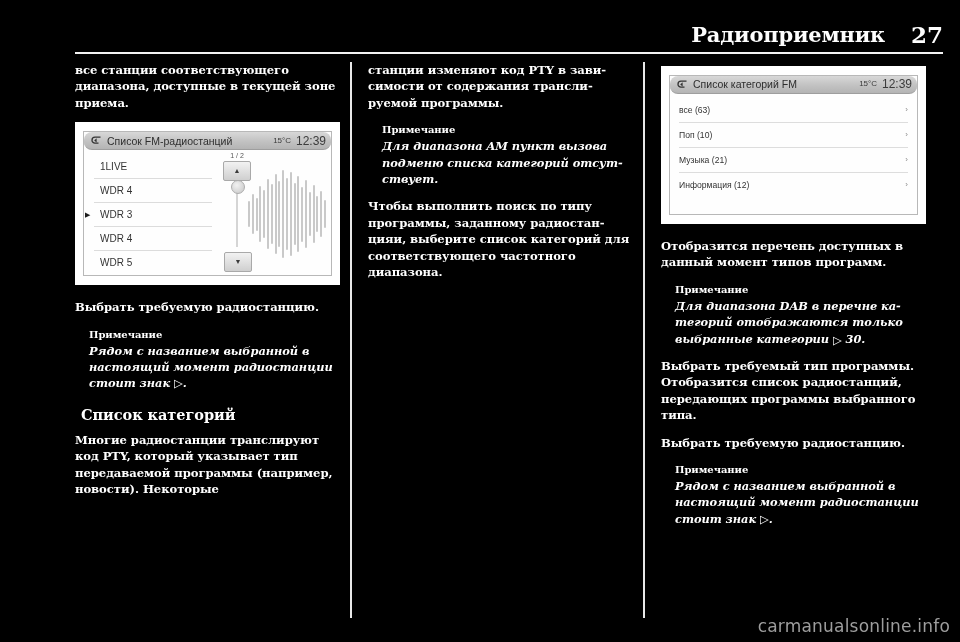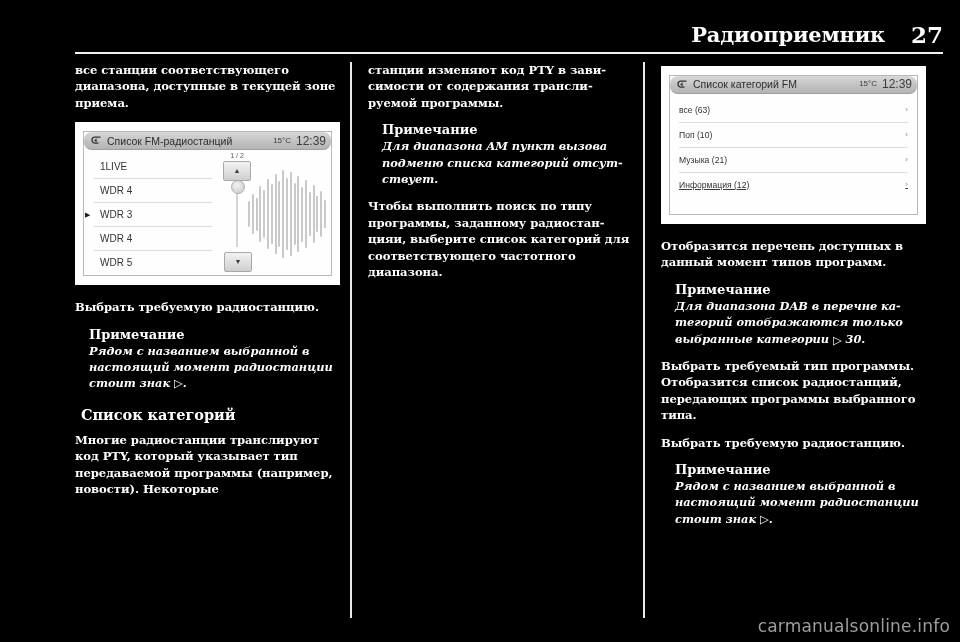--- a/index.html
+++ b/index.html
@@ -84,21 +84,21 @@
     font-weight: bold;
     line-height: 18px;
   }
 
   .note {
     margin: 2px 0 11px 0;
     padding-left: 14px;
   }
   .note .note-title {
     font-weight: bold;
-    font-size: 13px;
+    font-size: 10px;
     line-height: 16px;
   }
   .note .note-body {
     font-style: italic;
     font-weight: bold;
     font-size: 11.4px;
     line-height: 16.4px;
   }
   .ref-tri {
     display: inline-block;
@@ -265,21 +265,21 @@
     padding: 4px 0 0 0;
   }
   .cat-row {
     height: 24px;
     margin: 0 9px;
     border-bottom: 1px solid #dddddd;
     display: flex;
     align-items: center;
     justify-content: space-between;
   }
-  .cat-row:last-child { border-bottom: none; text-decoration: underline; }
+  .cat-row:last-child { border-bottom: none; }
   .cat-label {
     font-size: 8.6px;
     color: #333;
   }
   .cat-chev {
     font-size: 8px;
     color: #8a8a8a;
   }
 
   

